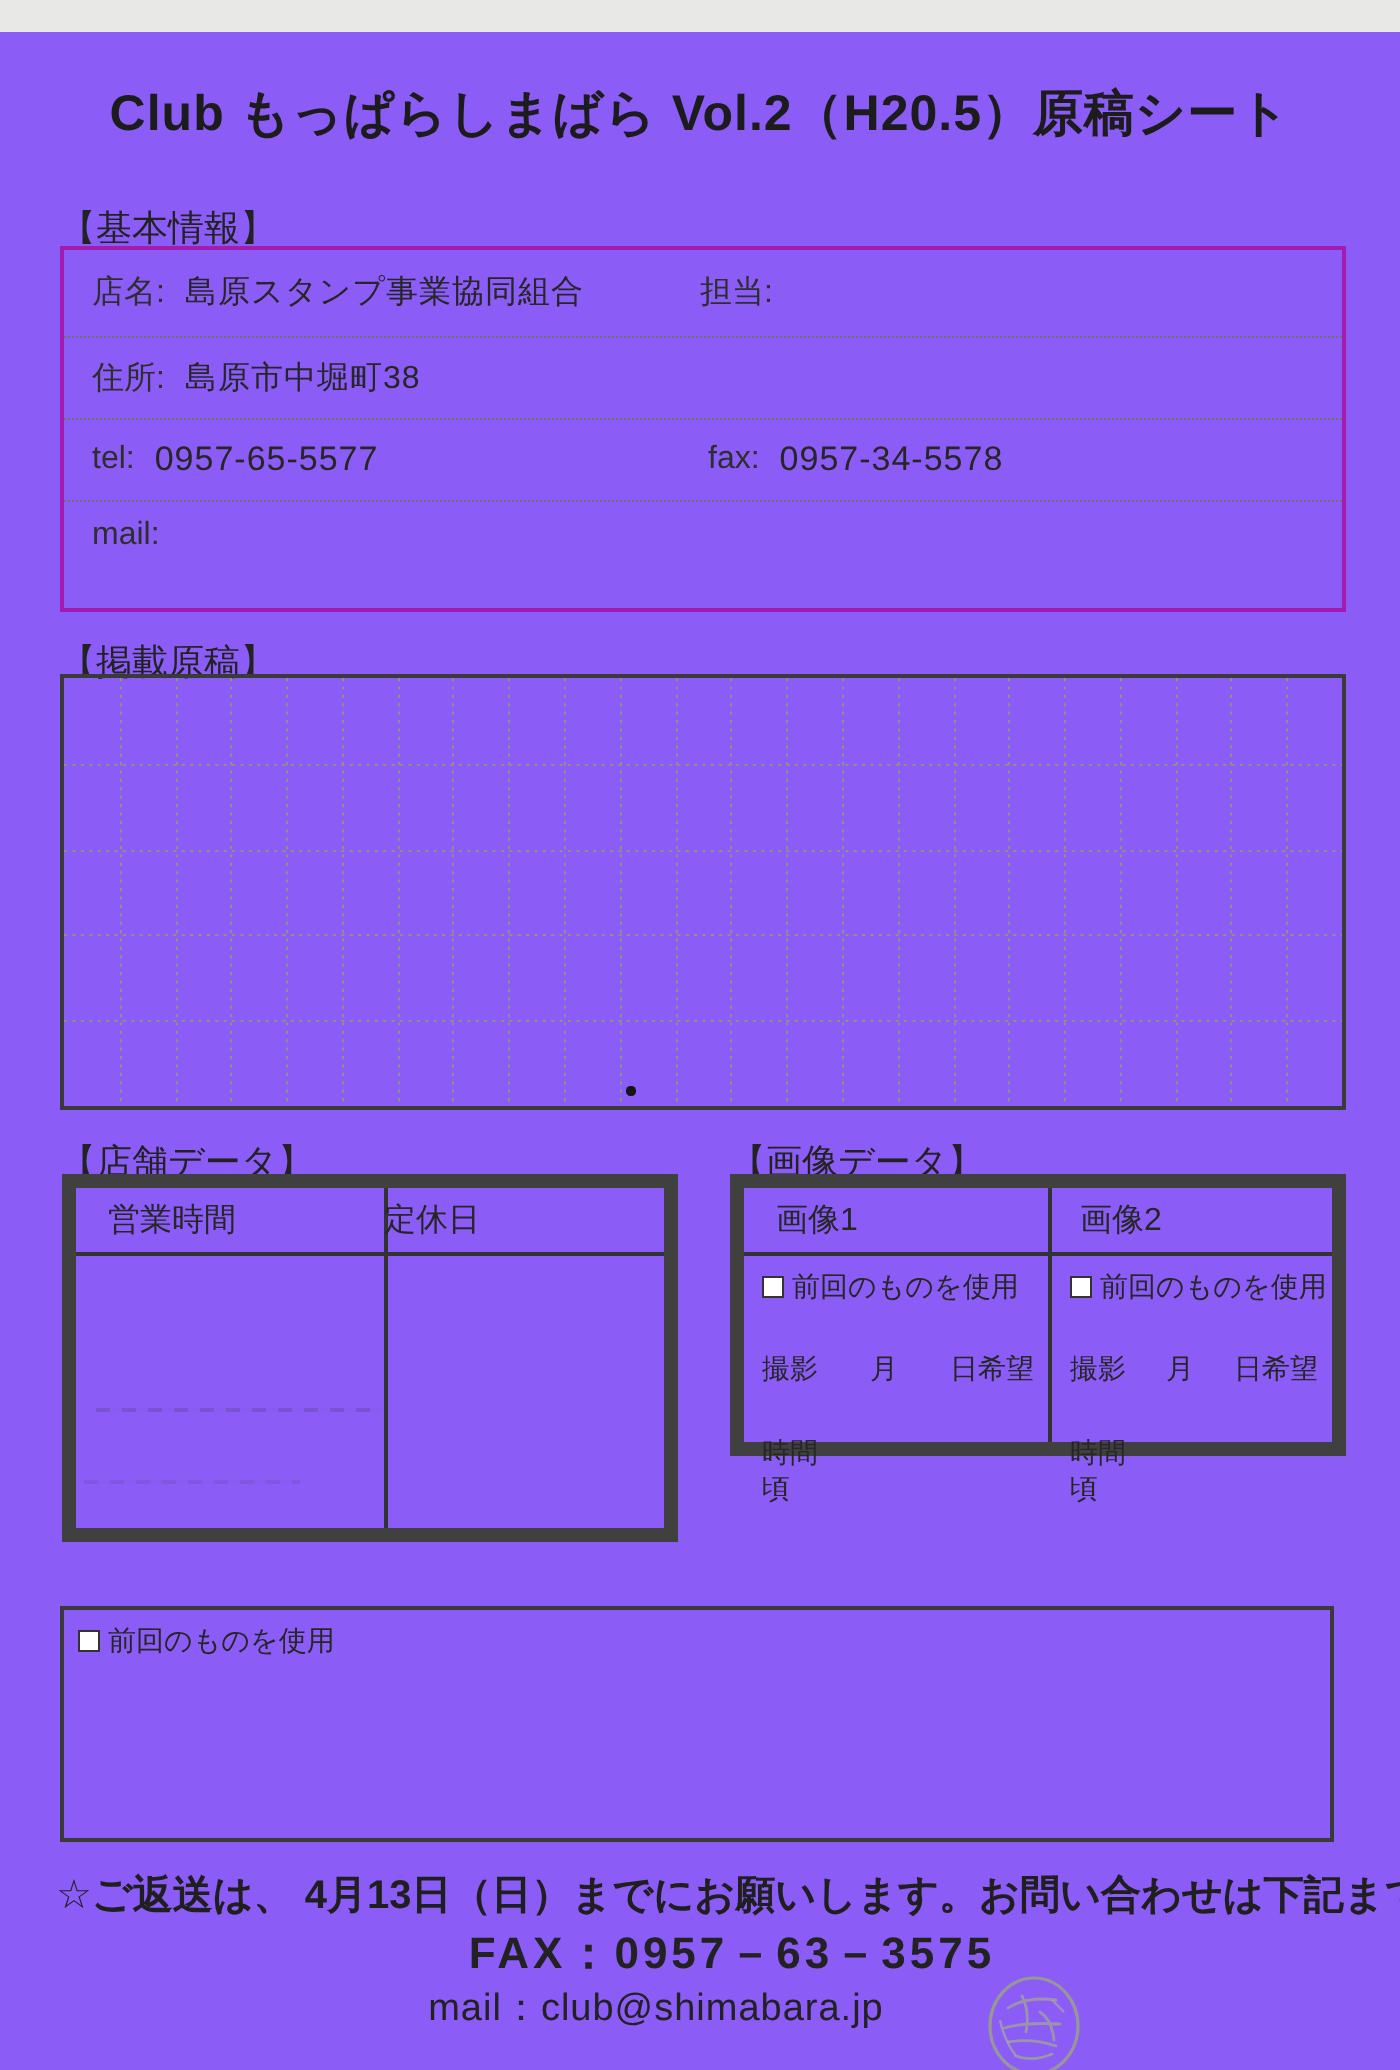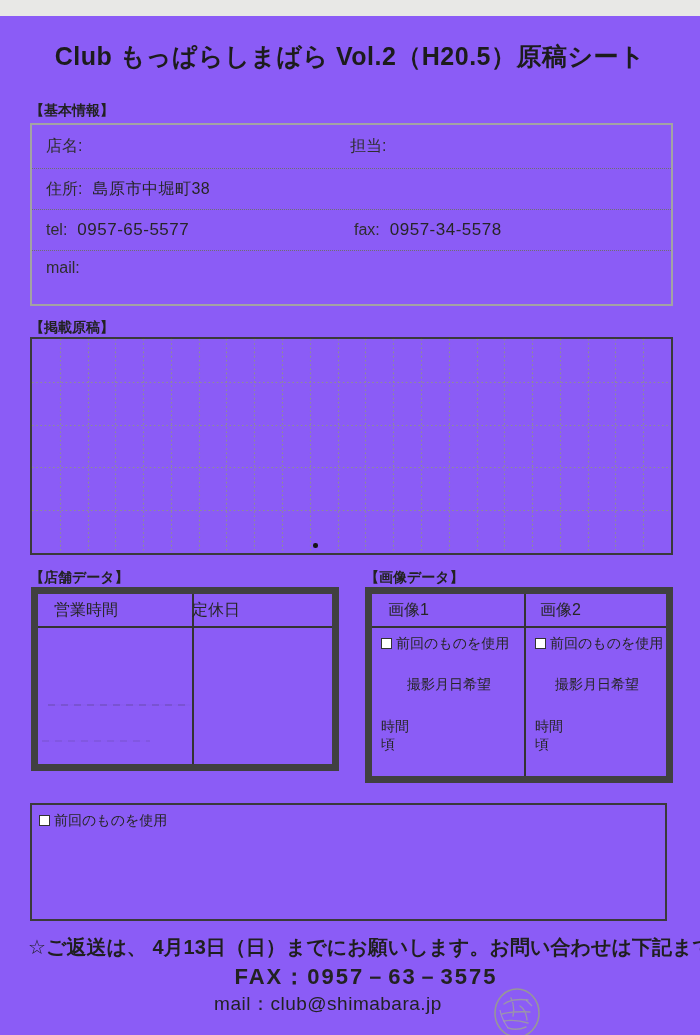--- a/index.html
+++ b/index.html
@@ -5,23 +5,23 @@
   html,body{margin:0;padding:0;background:#e8e8e6;}
   .page{
     position:relative;width:700px;height:1035px;margin:16px auto;
     background:#8b5cf6;color:#262626;overflow:hidden;
     font-family:"Liberation Sans","DejaVu Sans",sans-serif;
   }
   .abs{position:absolute;}
   
   .title{top:24px;left:0;width:100%;text-align:center;font-size:25px;font-weight:700;letter-spacing:.5px;color:#1c1c1c;}
   
-  .seclabel{font-size:14px;font-weight:700;color:#222;white-space:nowrap;}
+  .seclabel{font-size:18px;font-weight:400;color:#222;white-space:nowrap;}
   
-  .basic-box{left:30px;top:107px;width:639px;height:179px;border:2px solid #a3a3a3;text-decoration:underline;}
+  .basic-box{left:30px;top:107px;width:639px;height:179px;border:2px solid #a21caf;text-decoration:underline;}
   .bi-row{position:absolute;left:0;right:0;display:flex;align-items:center;padding-left:14px;box-sizing:border-box;font-size:16px;}
   .bi-row .lbl{color:#2e2e2e;}
   .bi-row .val{margin-left:10px;letter-spacing:.5px;}
   .dotsep{border-bottom:1px dotted #6f6f6f;}
   .num{font-size:17px;letter-spacing:1.5px;}
   .r1{top:0;height:44px;}
   .r2{top:44px;height:41px;}
   .r3{top:85px;height:41px;}
   .r4{top:126px;height:53px;}
   .tanto{position:absolute;left:318px;}
@@ -29,30 +29,30 @@
   .maillbl{position:absolute;top:8px;left:14px;}
   .confirm{position:absolute;right:12px;bottom:6px;font-size:15px;white-space:nowrap;color:#2c2c2c;}
   .confirm .gap{margin:0 7px;}
   .yes{border-bottom:1.5px solid #2c2c2c;padding:0 2px;}
   
   .grid-box{left:30px;top:321px;width:639px;height:214px;border:2px solid #3a3a3a;}
   .ink-dot{left:313px;top:527px;width:5px;height:5px;background:#151515;border-radius:45%;}
   
   .tbl{border:7px solid #404040;box-sizing:border-box;}
   .store-tbl{left:31px;top:571px;width:308px;height:184px;}
-  .img-tbl{left:365px;top:571px;width:308px;height:196px;}
+  .img-tbl{left:365px;top:571px;width:308px;height:141px;}
   .thead{position:absolute;top:0;left:0;right:0;height:32px;border-bottom:2px solid #333;display:flex;align-items:center;font-size:16px;}
   .vline{position:absolute;top:0;bottom:0;width:2px;background:#333;}
   .store-tbl .vline{left:154px;}
   .img-tbl .vline{left:152px;}
   .th1{padding-left:16px;width:138px;box-sizing:border-box;}
   .th2{padding-left:16px;}
   .cellblock{position:absolute;top:32px;bottom:0;font-size:14px;}
   .cl{position:absolute;left:9px;right:7px;white-space:nowrap;}
-  .cl.flex{display:flex;justify-content:center;align-items:baseline;}
+  .cl.flex{display:flex;justify-content:space-between;align-items:baseline;}
   .l1{top:9px;}
   .l2{top:50px;}
   .l3{top:92px;flex-direction:column;}
   .cbx{display:inline-block;width:11px;height:11px;border:1.5px solid #333;margin-right:4px;vertical-align:-1px;box-sizing:border-box;background:#fff;}
   .smudge{position:absolute;height:2px;opacity:.8;
     background:repeating-linear-gradient(to right,rgba(40,40,40,.22) 0 7px,rgba(40,40,40,.03) 7px 13px);}
   
   .card-box{left:30px;top:787px;width:633px;height:114px;border:2px solid #3a3a3a;font-size:14px;}
   .card-line{position:absolute;top:7px;left:7px;}
   
@@ -65,20 +65,21 @@
 <body>
 
 <div class="page">
 
   <div class="abs title">Club もっぱらしまばら Vol.2（H20.5）原稿シート</div>
 
   <div class="abs seclabel" style="left:30px;top:86px;">【基本情報】</div>
   <div class="abs basic-box">
     <div class="bi-row r1 dotsep">
       <span class="lbl">店名:</span>
+      <span class="val">島原スタンプ事業協同組合</span>
       <span class="lbl tanto">担当:</span>
     </div>
     <div class="bi-row r2 dotsep">
       <span class="lbl">住所:</span>
       <span class="val">島原市中堀町38</span>
     </div>
     <div class="bi-row r3 dotsep">
       <span class="lbl">tel:</span>
       <span class="val num">0957-65-5577</span>
       <span class="faxpos">

